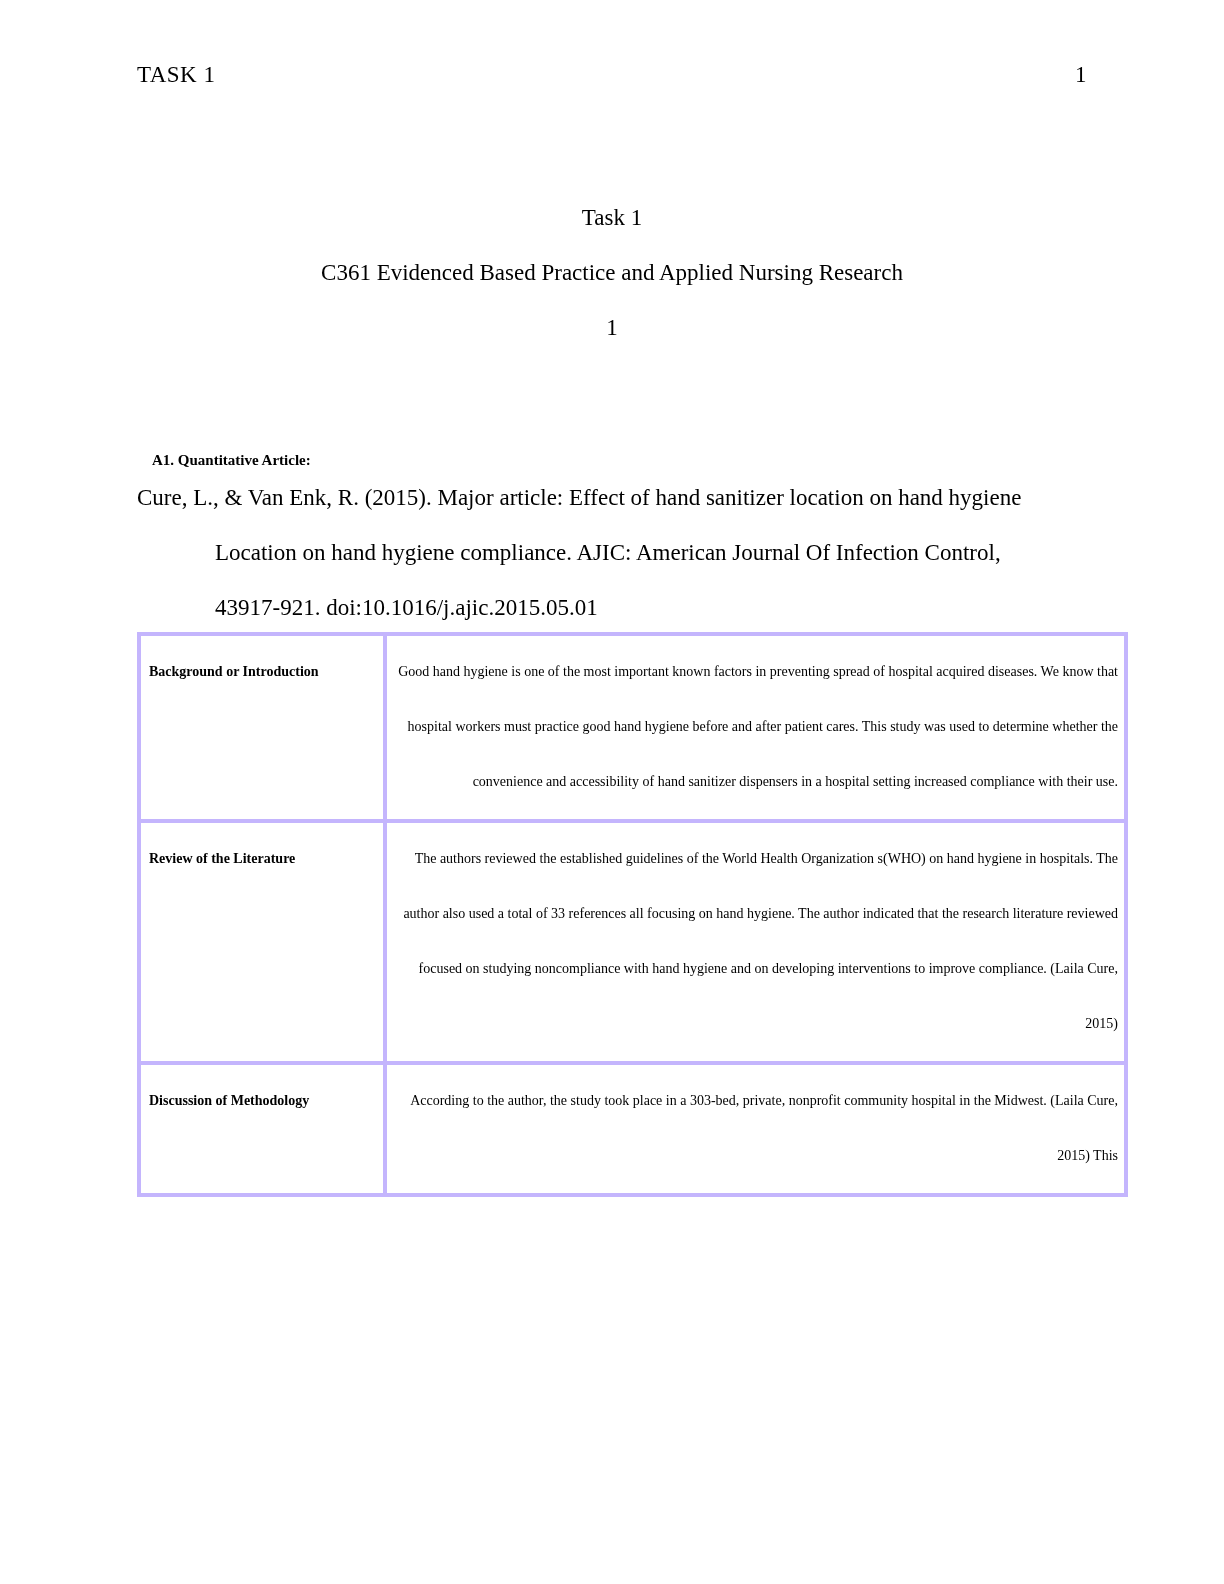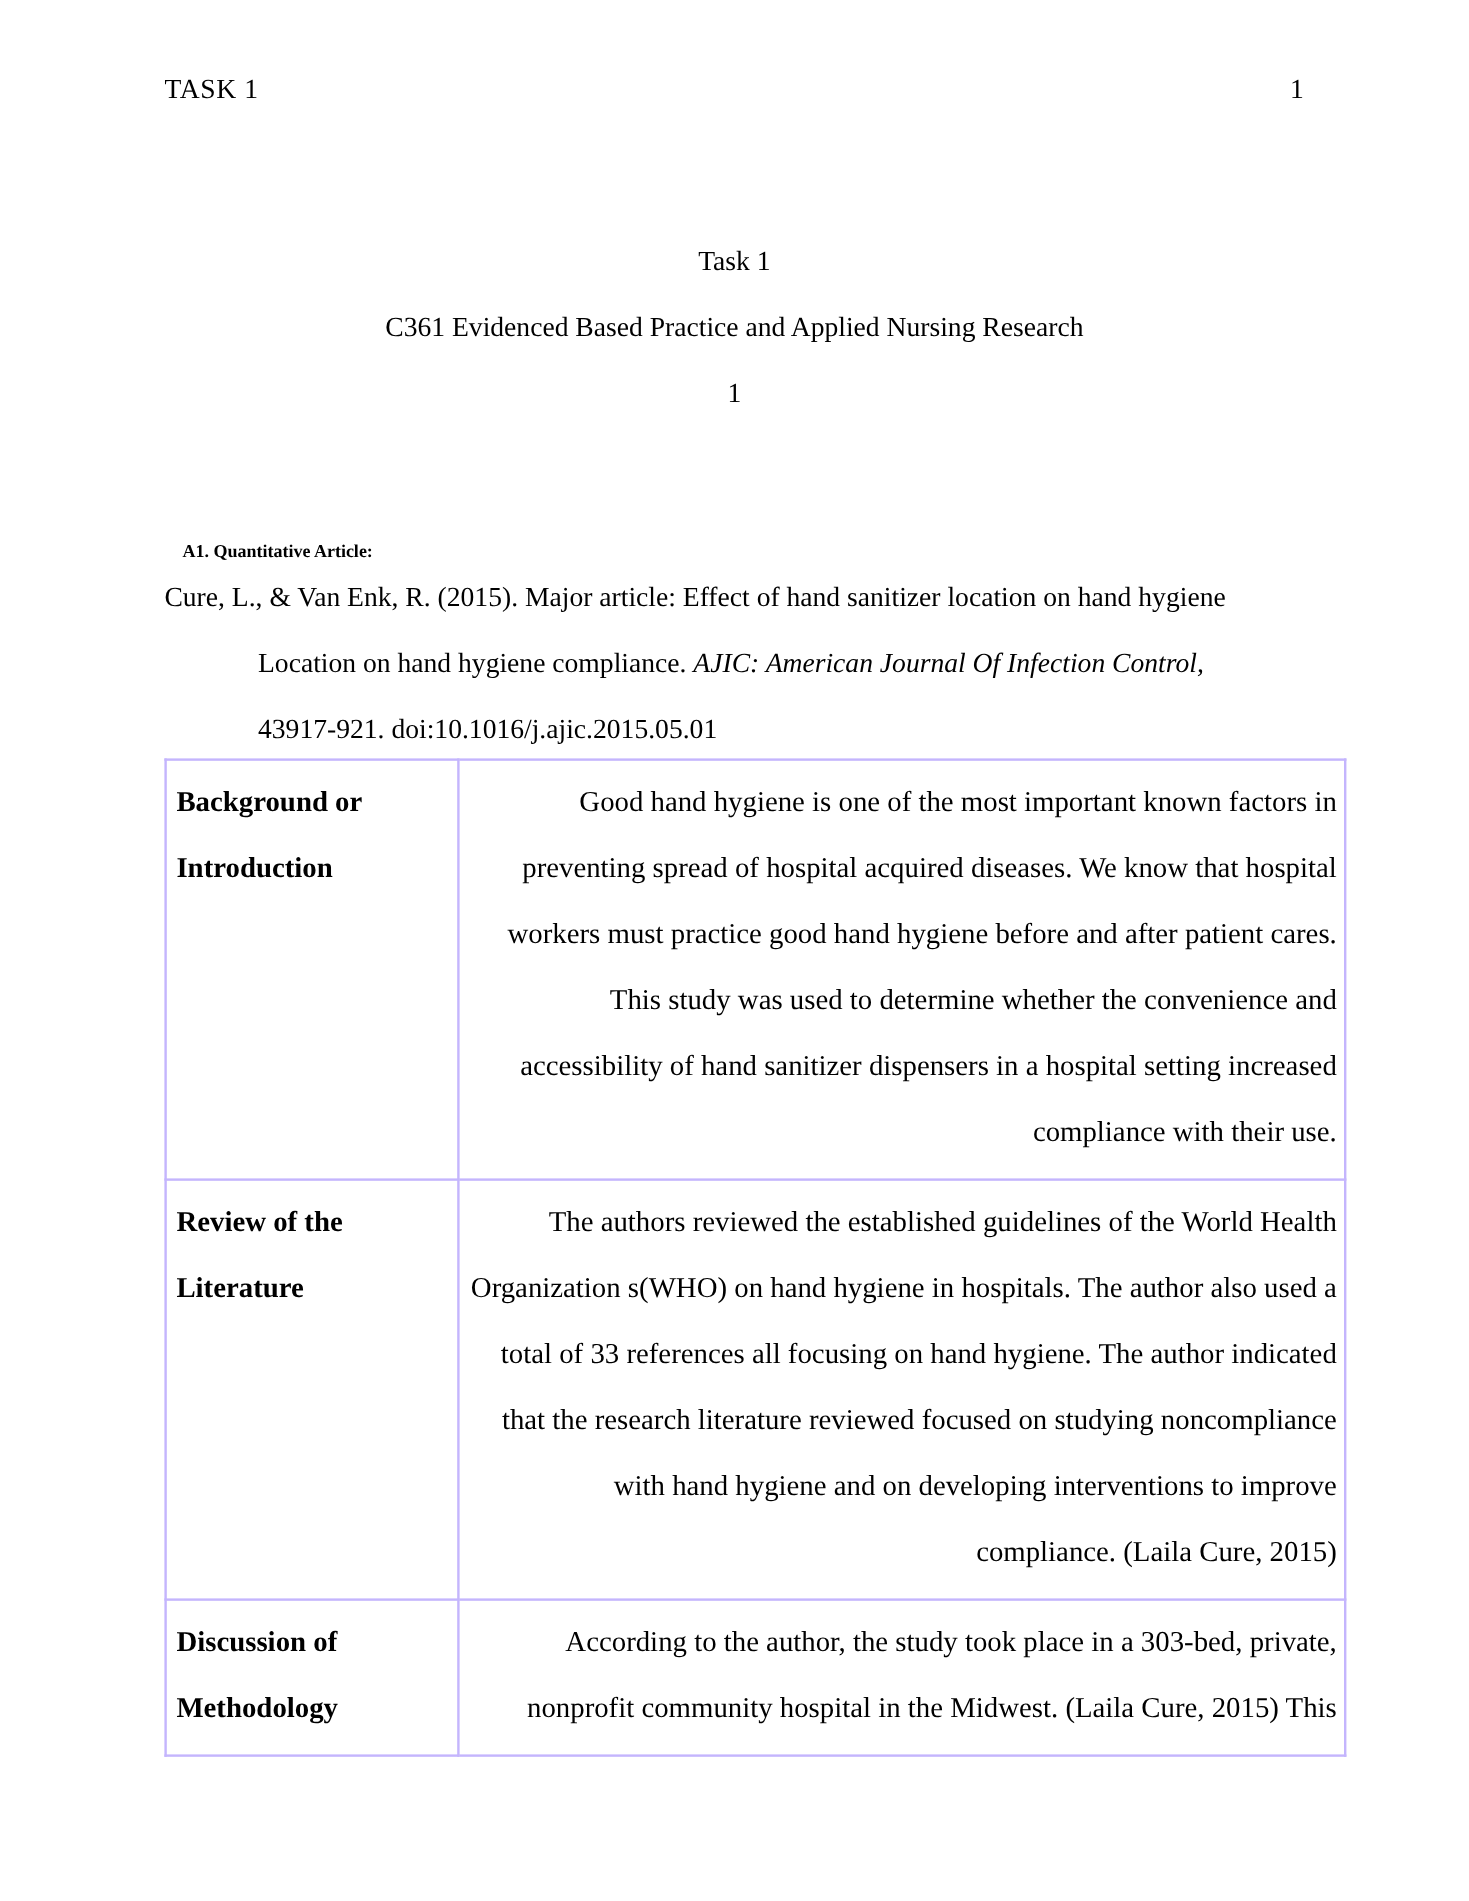--- a/index.html
+++ b/index.html
@@ -64,35 +64,34 @@
     left: 137px;
     right: 130px;
     font-size: 23px;
     line-height: 55px;
   }
   .citation .indent {
     display: block;
     padding-left: 78px;
   }
   .citation .italic {
-    font-style: italic;
   }
   table.summary {
     position: absolute;
     top: 632px;
     left: 137px;
     width: 951px;
     border-collapse: collapse;
     table-layout: fixed;
   }
   table.summary td {
-    border: 2px solid #c4b5fd;
+    border: 4px solid #c4b5fd;
     vertical-align: top;
     padding: 8px 6px 10px 8px;
-    font-size: 24px;
+    font-size: 14px;
     line-height: 55px;
   }
   td.label-cell {
     width: 228px;
     font-weight: bold;
   }
   td.body-cell {
     width: 723px;
     text-align: right;
   }

